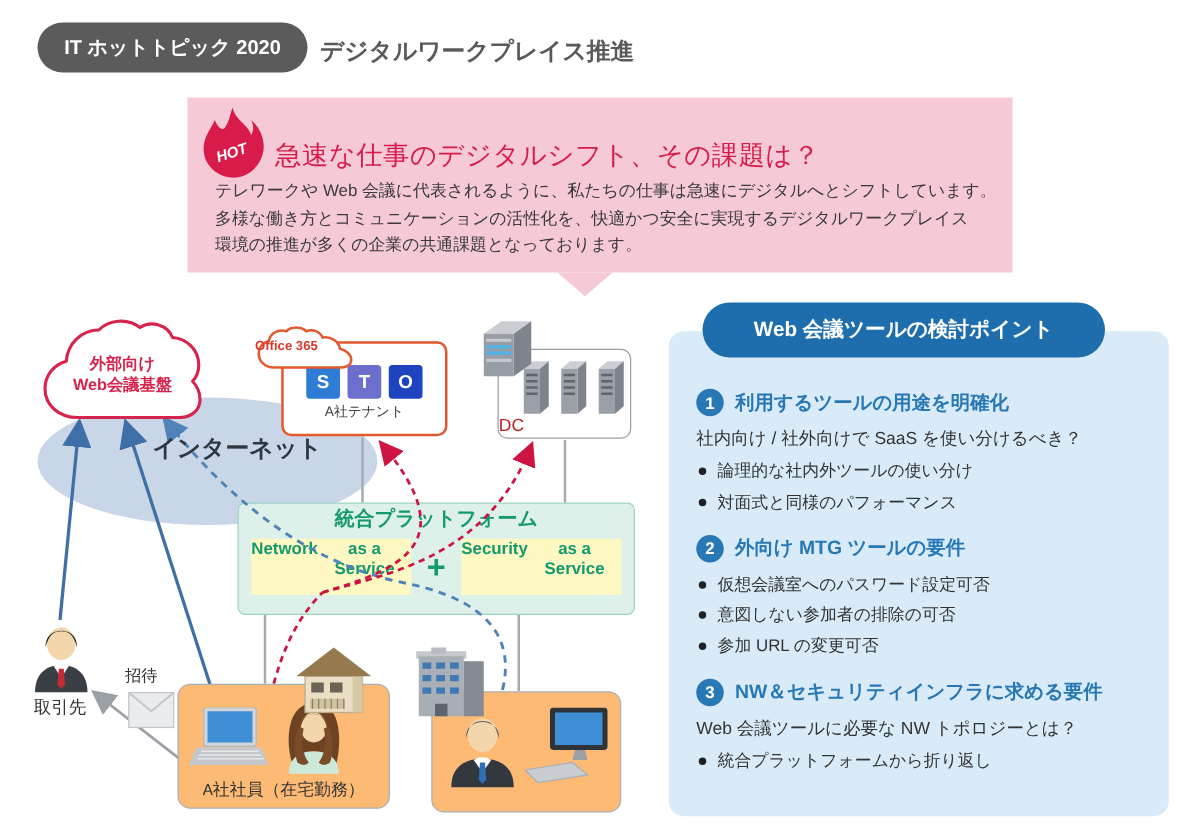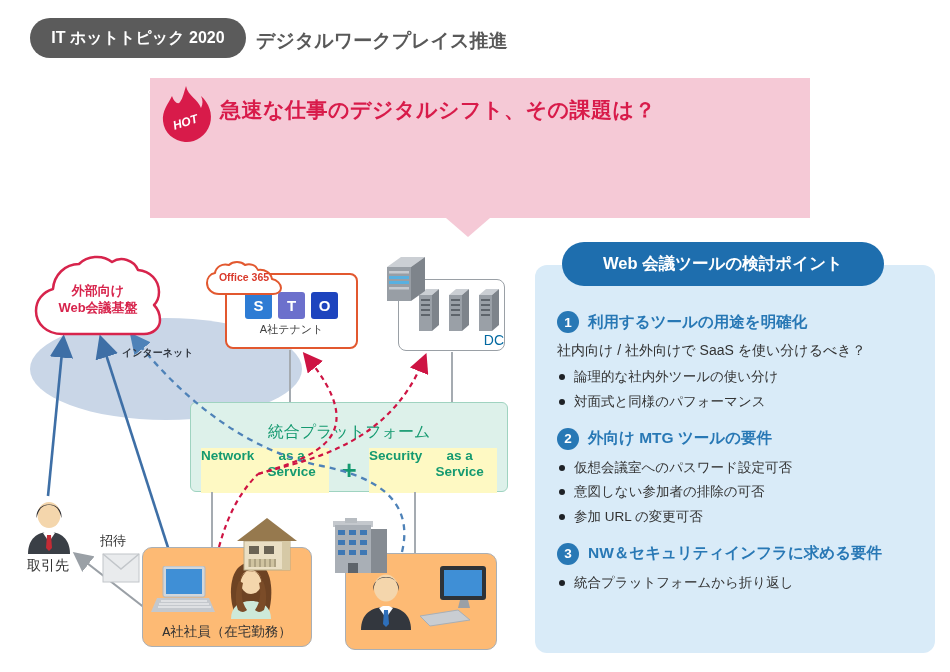--- a/index.html
+++ b/index.html
@@ -14,54 +14,54 @@
   .hdr-badge{ left:30px; top:18px; width:216px; height:40px; background:#5B5B5B;
     border-radius:20px; display:flex; align-items:center; justify-content:center;
     color:#fff; font-weight:700; font-size:16px; z-index:8;}
   .hdr-title{ left:256px; top:28px; color:#595959; font-weight:700; font-size:19px; z-index:8;}
 
   
   .hero{ left:150px; top:78px; width:660px; height:140px; background:#F5C9D6; z-index:8;}
   .hero-tri{ left:446px; top:218px; width:0; height:0; border-left:22px solid transparent;
     border-right:22px solid transparent; border-top:19px solid #F5C9D6; z-index:8;}
   .flame{ left:8px; top:6px; }
-  .hero-headline{ left:70px; top:18px; color:#D81B4A; font-weight:700; font-size:21px; letter-spacing:.5px;}
+  .hero-headline{ left:70px; top:32px; color:#D81B4A; font-weight:400; font-size:21px; letter-spacing:.5px;}
   .hero-body{ left:22px; top:64px; font-size:13.5px; line-height:21.5px; color:#3A3A3A;}
   .hero-body span{ display:block; }
 
   
   .internet-ellipse{ left:30px; top:318px; width:272px; height:102px; background:#C9D6E7;
     border-radius:50%; z-index:1;}
-  .internet-label{ left:122px; top:346px; font-weight:700; font-size:10px; color:#30363F; z-index:7;}
+  .internet-label{ left:122px; top:346px; font-weight:700; font-size:19px; color:#30363F; z-index:7;}
   .connectors{ left:0; top:230px; z-index:5;}
 
   .cloud-main{ left:28px; top:250px; width:140px; height:96px; z-index:6;}
   .cloud-main svg{ position:absolute; left:0; top:0;}
 
   .tenant-box{ left:225px; top:273px; width:133px; height:76px; background:#fff;
     border:2px solid #E2582F; border-radius:8px; z-index:6; text-align:center;}
   .tiles{ margin-top:17px; display:flex; justify-content:center; gap:6px;}
   .tile{ width:27px; height:27px; border-radius:3px; color:#fff; font-weight:700; font-size:15px;
     display:flex; align-items:center; justify-content:center;}
   .tile-s{ background:#2E7CD4; } .tile-t{ background:#6C70CC; } .tile-o{ background:#1D44BE; }
   .tenant-label{ margin-top:3px; font-size:11px; color:#404040;}
   .o365-badge{ left:204px; top:261px; width:80px; height:38px; z-index:7;}
   .o365-badge svg{ position:absolute; left:0; top:0;}
-  .o365-text{ position:absolute; left:0; top:10px; width:100%; text-align:center;
+  .o365-text{ position:absolute; left:0; top:10px; width:100%; text-align:left;
     color:#D93A2C; font-weight:700; font-size:10.5px;}
 
   .dc-box{ left:398px; top:279px; width:107px; height:72px; background:#fff;
     border:1.5px solid #9AA0A6; border-radius:8px; z-index:6;}
   .dc-towers{ position:absolute; left:17px; top:7px; display:flex; gap:4px;}
-  .dc-label{ position:absolute; bottom:2px; width:100%; text-align:right; font-size:14px; color:#0369a1;}
+  .dc-label{ position:absolute; bottom:2px; width:100%; text-align:left; font-size:14px; color:#b91c1c;}
   .server-single{ left:381px; top:253px; z-index:7;}
 
   .platform{ left:190px; top:402px; width:318px; height:90px; background:#DDF1EA;
     border:1.5px solid #9FD3C0; border-radius:6px; z-index:2;}
-  .platform-title{ text-align:center; margin-top:19px; color:#159A70; font-weight:400; font-size:16px;}
+  .platform-title{ text-align:center; margin-top:2px; color:#159A70; font-weight:700; font-size:16px;}
   .platform-row{ display:flex; align-items:center; padding:0 10px; margin-top:5px;}
   .naas{ width:128px; height:45px; background:#fef9c3; display:flex; 
     justify-content:center; text-align:center; color:#159A70; font-weight:700; font-size:13.5px; line-height:1.2;}
   .plus{ flex:1; text-align:center; color:#159A70; font-weight:700; font-size:26px;}
 
   .partner-avatar{ left:24px; top:492px; z-index:6;}
   .partner-label{ left:6px; top:557px; width:84px; text-align:center; font-size:14px; color:#333; z-index:7;}
   .invite-label{ left:100px; top:532px; font-size:13px; color:#333; z-index:7;}
   .envelope{ left:102px; top:553px; z-index:6;}
 
@@ -102,20 +102,25 @@
 <div class="abs hdr-title">デジタルワークプレイス推進</div>
 
 <div class="abs hero">
   <div class="abs flame">
     <svg width="56" height="60" viewBox="0 0 56 60">
       <path d="M28,2 C30,12 40,15 43,24 C45,20 45,16 43,12 C51,19 55,30 52,40 C48,53 36,59 27,58 C16,57 6,49 5,37 C4,27 10,20 14,12 C16,18 20,21 22,18 C25,14 26,8 28,2 Z" fill="#D81B4A"></path>
       <text x="28" y="42" transform="rotate(-18 28 40)" fill="#ffffff" font-size="12" font-style="italic" font-weight="bold" text-anchor="middle">HOT</text>
     </svg>
   </div>
   <div class="abs hero-headline">急速な仕事のデジタルシフト、その課題は？</div>
+  <div class="abs hero-body">
+    <span>テレワークや Web 会議に代表されるように、私たちの仕事は急速にデジタルへとシフトしています。</span>
+    <span>多様な働き方とコミュニケーションの活性化を、快適かつ安全に実現するデジタルワークプレイス</span>
+    <span>環境の推進が多くの企業の共通課題となっております。</span>
+  </div>
 </div>
 <div class="abs hero-tri"></div>
 
 <div class="abs internet-ellipse"></div>
 <div class="abs internet-label">インターネット</div>
 
 <svg class="abs connectors" width="530" height="442" viewBox="0 0 530 442">
   <defs>
     <marker id="ab" markerWidth="9" markerHeight="9" refX="6" refY="4.5" orient="auto">
         <path d="M0,0 L9,4.5 L0,9 Z" fill="#3E6FA6"></path>
@@ -340,20 +345,21 @@
       <li>仮想会議室へのパスワード設定可否</li>
       <li>意図しない参加者の排除の可否</li>
       <li>参加 URL の変更可否</li>
     </ul>
   </div>
   <div class="sec">
     <div class="sec-head">
       <div class="num-circle">3</div>
       <div class="sec-title">NW＆セキュリティインフラに求める要件</div>
     </div>
+    <div class="sec-q">Web 会議ツールに必要な NW トポロジーとは？</div>
     <ul class="bullets">
       <li>統合プラットフォームから折り返し</li>
 
     </ul>
   </div>
 </div>
 <div class="abs panel-pill">
   <span>Web 会議ツールの検討ポイント</span>
 </div>
 

